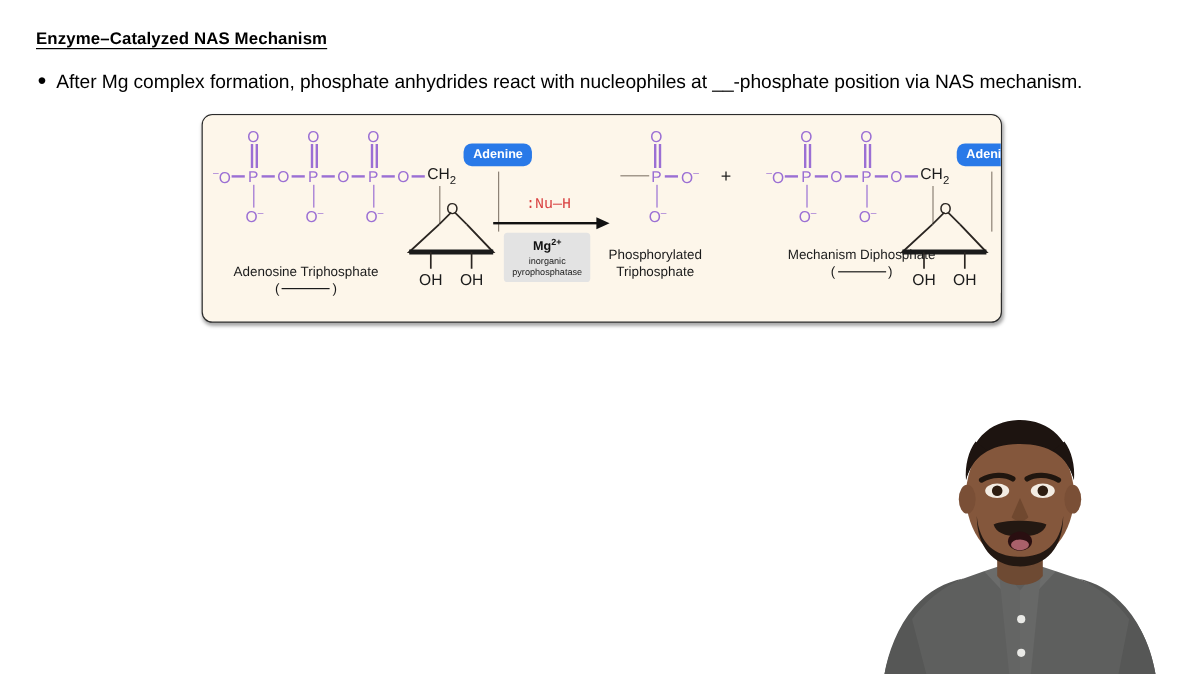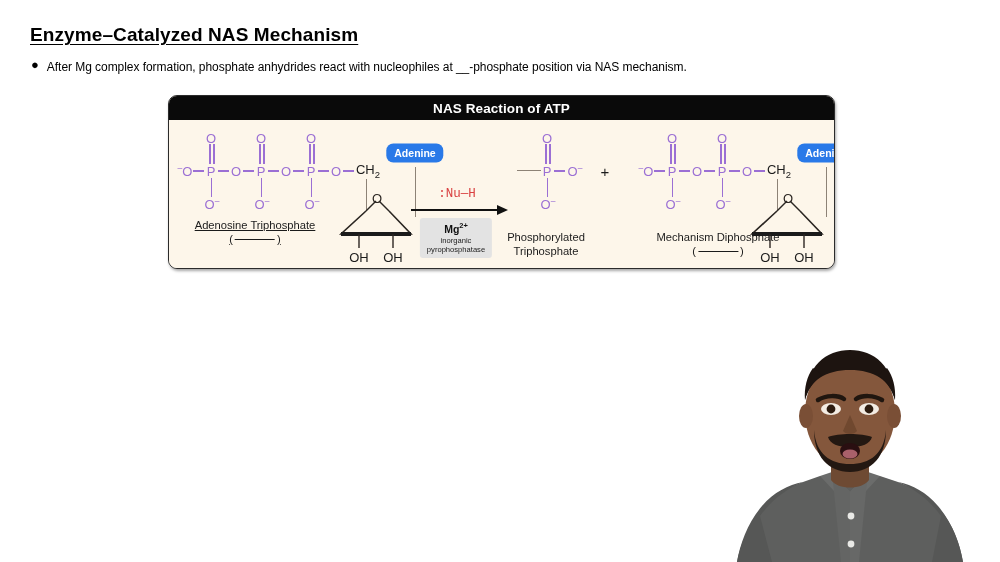--- a/index.html
+++ b/index.html
@@ -14,21 +14,21 @@
     overflow: hidden;
     font-family: "Liberation Sans", sans-serif;
     color: #000000;
   }
 
   
   .slide-title {
     position: absolute;
     left: 30px;
     top: 24px;
-    font-size: 19px;
+    font-size: 14px;
     font-weight: bold;
     letter-spacing: 0.1px;
     text-decoration: underline;
     text-underline-offset: 3px;
     white-space: nowrap;
   }
 
   .bullet-row {
     position: absolute;
     left: 31px;
@@ -38,21 +38,21 @@
     gap: 8px;
     white-space: nowrap;
   }
   .bullet-dot {
     font-size: 13px;
     line-height: 1;
     position: relative;
     top: -2px;
   }
   .bullet-text {
-    font-size: 12px;
+    font-size: 16px;
     letter-spacing: -0.05px;
   }
 
   
   .figure-panel {
     position: absolute;
     left: 168px;
     top: 95px;
     width: 667px;
     height: 174px;
@@ -223,23 +223,20 @@
 
 <div class="slide-title">Enzyme–Catalyzed NAS Mechanism</div>
 
 <div class="bullet-row">
   <span class="bullet-dot">●</span>
   <span class="bullet-text">After Mg complex formation, phosphate anhydrides react with nucleophiles at __-phosphate position via NAS mechanism.</span>
 </div>
 
 <div class="figure-panel">
 
-  <div class="figure-header">
-    <span>NAS Reaction of ATP</span>
-  </div>
 
   <div class="figure-body">
 
     <div>
 
       <span class="atom" style="left:16px; top:51px;"><sup>–</sup>O</span>
       <div class="bond" style="left:24px; top:50px; width:11px;"></div>
 
       <span class="atom" style="left:42px; top:51px;">P</span>
       <span class="atom" style="left:42px; top:18px;">O</span>
@@ -285,21 +282,21 @@
         <path d="M 38 54 L 38 68" fill="none" stroke="#2b2622" stroke-width="1.4"></path>
         <path d="M 72 54 L 72 68" fill="none" stroke="#2b2622" stroke-width="1.4"></path>
       </svg>
       <span class="atom-dark" style="left:208px; top:78px; color:#2b2622;">O</span>
       <span class="atom-dark" style="left:190px; top:137px;">OH</span>
       <span class="atom-dark" style="left:224px; top:137px;">OH</span>
 
       <div class="bond-dark-v" style="left:246px; top:47px; height:50px;"></div>
       <div class="adenine-badge" style="left:246px; top:33px;">Adenine</div>
 
-      <div class="label-cap" style="left:86px; top:98px;text-decoration:underline;">
+      <div class="label-cap" style="left:86px; top:124px;">
         <span>Adenosine Triphosphate</span><br>
         <span>(<span class="blank-line"></span>)</span>
       </div>
     </div>
 
     <div>
       <div class="nu-label" style="left:288px; top:67px;font-family:Liberation Mono, monospace;">:Nu—H</div>
       <div class="rxn-arrow-line" style="left:242px; top:89px; width:88px;"></div>
       <div class="rxn-arrow-head" style="left:328px; top:90px;"></div>
       <div class="enzyme-box" style="left:287px; top:98px;">

